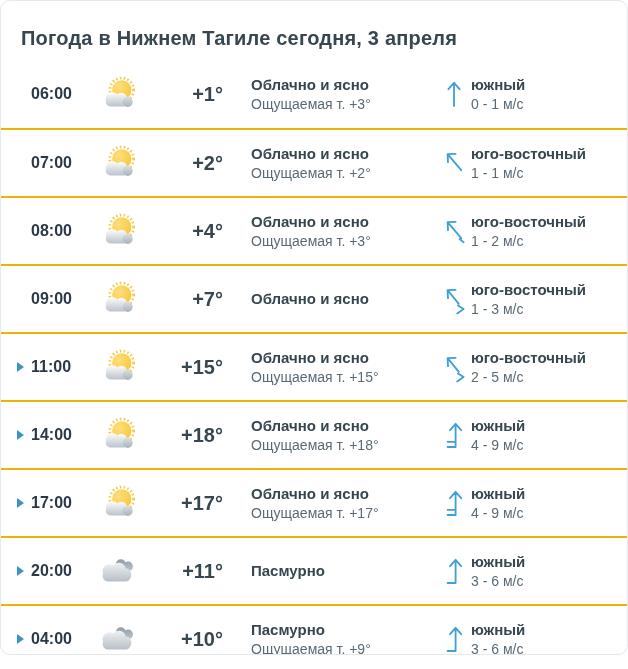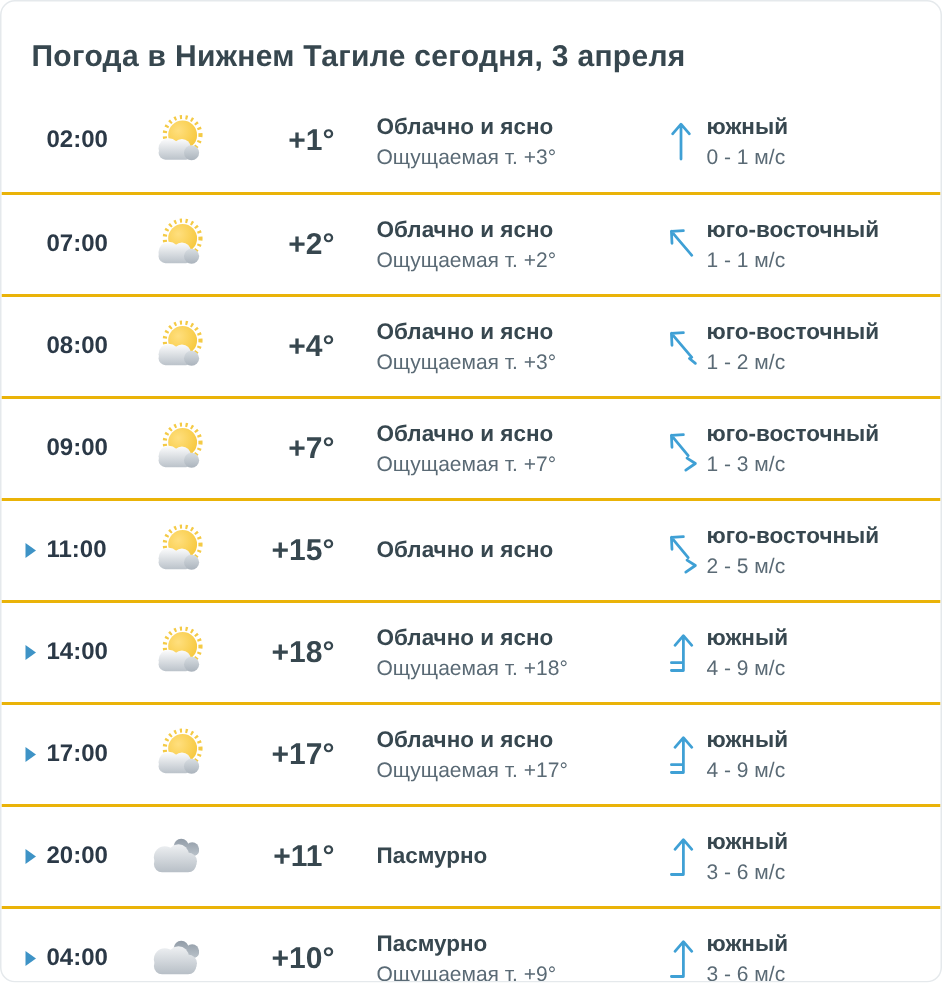--- a/index.html
+++ b/index.html
@@ -70,21 +70,21 @@
         <stop offset="1" stop-color="#bdc5cc"></stop>
     </linearGradient>
   </defs>
 </svg>
 
 <div class="card">
   <h1 class="title">Погода в Нижнем Тагиле сегодня, 3 апреля</h1>
   <div class="rows">
   <div class="row">
     <span class="marker" style="visibility: hidden;"></span>
-    <span class="time">02:00</span>
+    <span class="time">06:00</span>
     <span class="wicon">
           <svg viewBox="0 0 48 40" width="44" height="37">
             <circle cx="27" cy="15" r="13" fill="none" stroke="#f4ca45" stroke-width="3" stroke-dasharray="1.6 2.6"></circle>
             <circle cx="27" cy="15" r="10.5" fill="url(#sunShine)"></circle>
             <g fill="url(#cloudLight)">
               <circle cx="17" cy="25" r="7.5"></circle>
               <circle cx="26.5" cy="24.5" r="6.5"></circle>
               <rect x="9.5" y="23" width="25" height="10" rx="5"></rect>
             </g>
             <circle cx="33.5" cy="28" r="5.5" fill="url(#cloudMid)"></circle>
@@ -179,21 +179,20 @@
               <circle cx="17" cy="25" r="7.5"></circle>
               <circle cx="26.5" cy="24.5" r="6.5"></circle>
               <rect x="9.5" y="23" width="25" height="10" rx="5"></rect>
             </g>
             <circle cx="33.5" cy="28" r="5.5" fill="url(#cloudMid)"></circle>
           </svg>
         </span>
     <span class="temp">+7°</span>
     <span class="desc">
       <span class="cond">Облачно и ясно</span>
-      <span class="feels">Ощущаемая т. +7°</span>
     </span>
     <span class="windic">
           <svg viewBox="0 0 30 42" width="24" height="34" fill="none" stroke="#3fa0d5" stroke-width="2.3" stroke-linecap="round" stroke-linejoin="round">
             <path d="M21 27 L7 10 M7.5 20 L7 10 L17 9.5 M20 29 L27 33.5 L19 39"></path>
           </svg>
         </span>
     <span class="wind">
       <span class="wdir">юго-восточный</span>
       <span class="wspd">1 - 3 м/с</span>
     </span>
@@ -210,20 +209,21 @@
               <circle cx="17" cy="25" r="7.5"></circle>
               <circle cx="26.5" cy="24.5" r="6.5"></circle>
               <rect x="9.5" y="23" width="25" height="10" rx="5"></rect>
             </g>
             <circle cx="33.5" cy="28" r="5.5" fill="url(#cloudMid)"></circle>
           </svg>
         </span>
     <span class="temp">+15°</span>
     <span class="desc">
       <span class="cond">Облачно и ясно</span>
+      <span class="feels">Ощущаемая т. +15°</span>
     </span>
     <span class="windic">
           <svg viewBox="0 0 30 42" width="24" height="34" fill="none" stroke="#3fa0d5" stroke-width="2.3" stroke-linecap="round" stroke-linejoin="round">
             <path d="M21 27 L7 10 M7.5 20 L7 10 L17 9.5 M20 29 L27 33.5 L19 39"></path>
           </svg>
         </span>
     <span class="wind">
       <span class="wdir">юго-восточный</span>
       <span class="wspd">2 - 5 м/с</span>
     </span>

